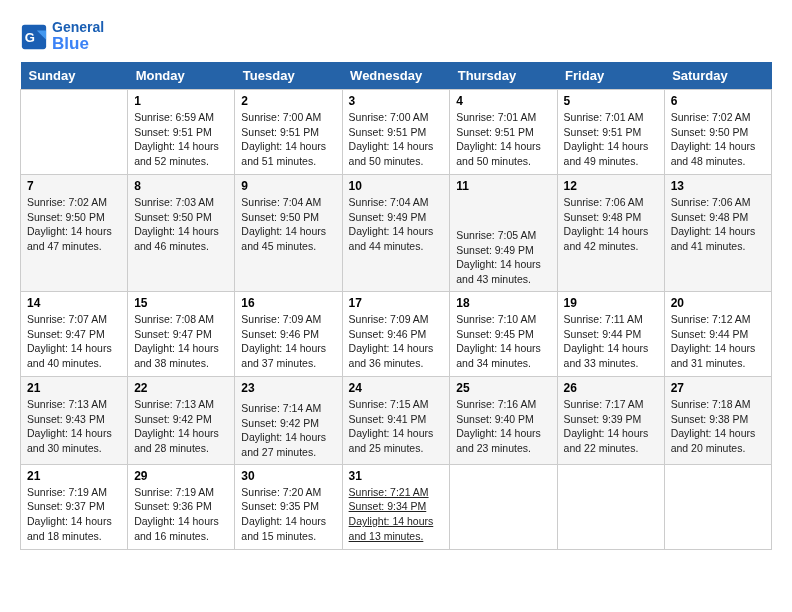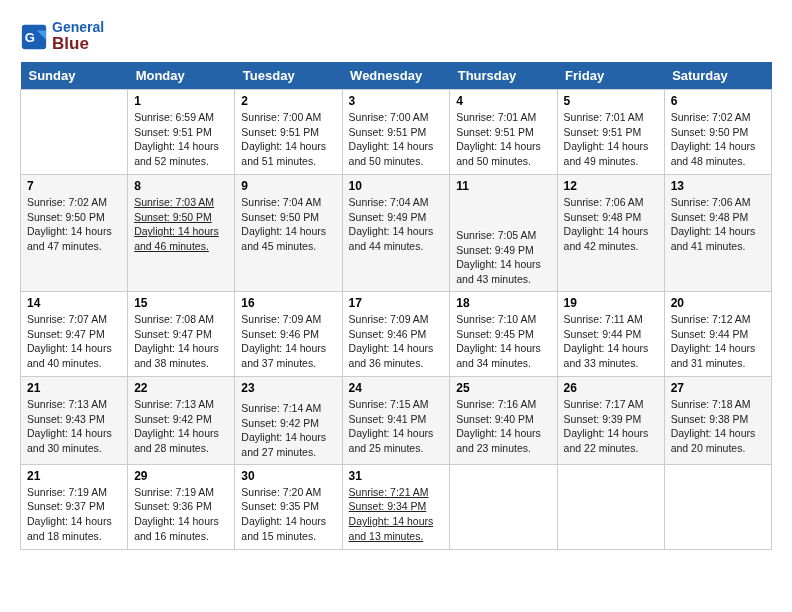--- a/index.html
+++ b/index.html
@@ -85,21 +85,21 @@
 
 <div class="header">
   <div class="logo">
     <svg class="logo-icon" viewBox="0 0 30 30">
       <rect x="2" y="2" width="26" height="26" rx="3" fill="#1a5fb4"></rect>
       <text x="5" y="20" font-size="14" fill="white" font-family="Arial" font-weight="bold">G</text>
       <polygon points="18,8 28,8 28,18" fill="#4da6ff" opacity="0.8"></polygon>
     </svg>
     <div>
       <div style="font-size:14px;font-weight:bold;color:#1a5fb4;line-height:1.1;">General</div>
-      <div style="font-size:17px;font-weight:bold;color:#7f1d1d;line-height:1.1;">Blue</div>
+      <div style="font-size:17px;font-weight:bold;color:#3b82f6;line-height:1.1;">Blue</div>
     </div>
   </div>
   <div class="title-block">
     <div class="month-title"></div>
     <div class="location"></div>
   </div>
 </div>
 
 <table>
   <thead>
@@ -162,21 +162,21 @@
       <tr>
         <td>
           <div class="day-num">7</div>
           <div class="day-info" style="white-space: pre-line;">Sunrise: 7:02 AM
 Sunset: 9:50 PM
 Daylight: 14 hours
 and 47 minutes.</div>
         </td>
         <td>
           <div class="day-num">8</div>
-          <div class="day-info" style="white-space: pre-line; text-decoration: underline;">Sunrise: 7:03 AM
+          <div class="day-info" style="white-space: pre-line;">Sunrise: 7:03 AM
 Sunset: 9:50 PM
 Daylight: 14 hours
 and 46 minutes.</div>
         </td>
         <td>
           <div class="day-num">9</div>
           <div class="day-info" style="white-space: pre-line;">Sunrise: 7:04 AM
 Sunset: 9:50 PM
 Daylight: 14 hours
 and 45 minutes.</div>

